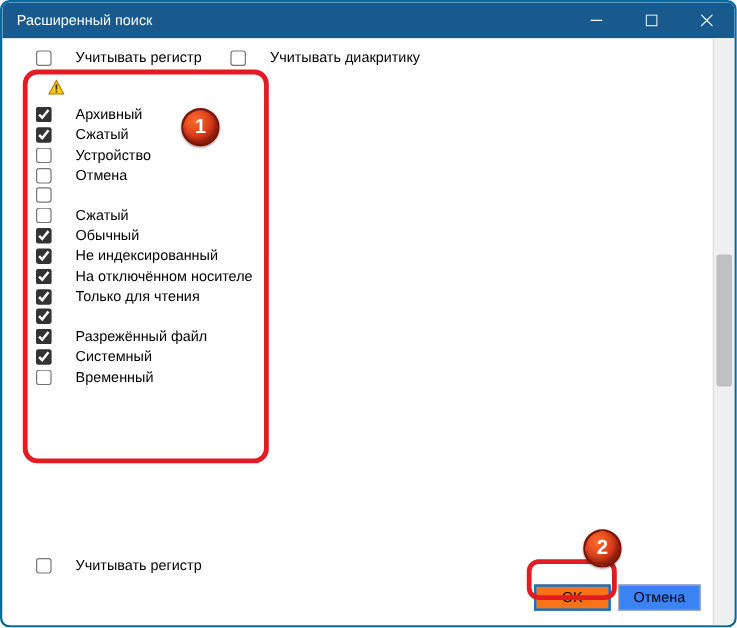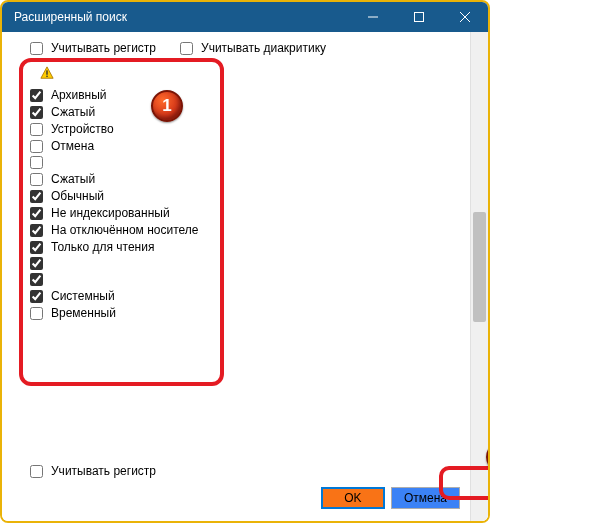--- a/index.html
+++ b/index.html
@@ -8,22 +8,22 @@
   font-size: 12px;
   background: #fff;
   width: 614px;
   height: 523px;
   overflow: hidden;
   position: relative;
 }
 .outer-frame {
   position: absolute;
   top: 0; left: 0;
-  width: 490px; height: 523px;
-  border: 2px solid #eab308;
+  width: 614px; height: 523px;
+  border: 2px solid #0369a1;
   border-radius: 8px;
   overflow: hidden;
   background: #fff;
 }
 .titlebar {
   background: #185a8d;
   color: #fff;
   display: flex;
   align-items: center;
   height: 30px;
@@ -64,21 +64,21 @@
 }
 .top-row {
   display: flex;
   gap: 24px;
   padding: 0 0 8px 8px;
   align-items: center;
 }
 .chk-row {
   display: flex;
   align-items: center;
-  gap: 8px;
+  gap: 20px;
   margin: 3px 0;
 }
 .chk-row input[type=checkbox] {
   width: 13px; height: 13px;
   margin: 0;
   accent-color: #333;
 }
 .chk-row label { cursor: default; white-space: nowrap; }
 .warn-icon {
   width: 14px; height: 14px;
@@ -227,20 +227,21 @@
           </div>
           <div class="chk-row">
             <input type="checkbox" checked="" style="">
             <label>Только для чтения</label>
           </div>
           <div class="chk-row">
             <input type="checkbox" checked="" style="">
           </div>
           <div class="chk-row">
             <input type="checkbox" checked="" style="">
+            <label>Разрежённый файл</label>
           </div>
           <div class="chk-row">
             <input type="checkbox" checked="" style="">
             <label>Системный</label>
           </div>
           <div class="chk-row">
             <input type="checkbox" style="">
             <label>Временный</label>
           </div>
         </div>

